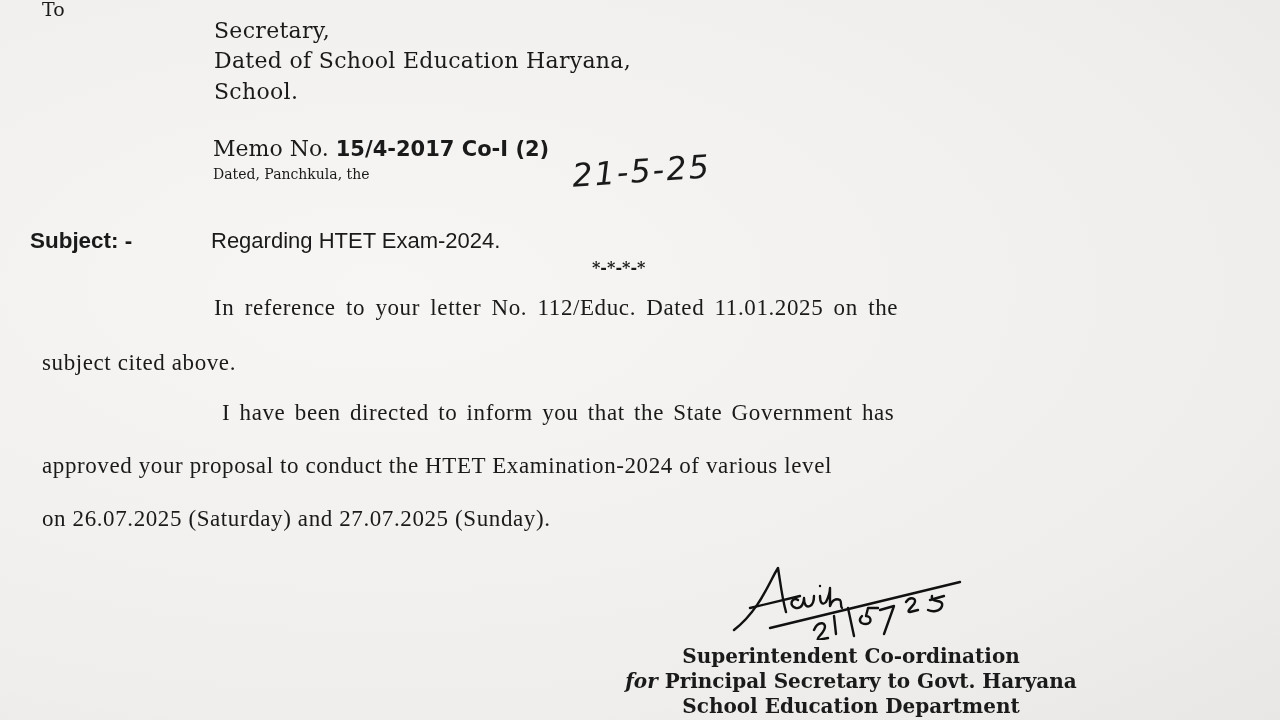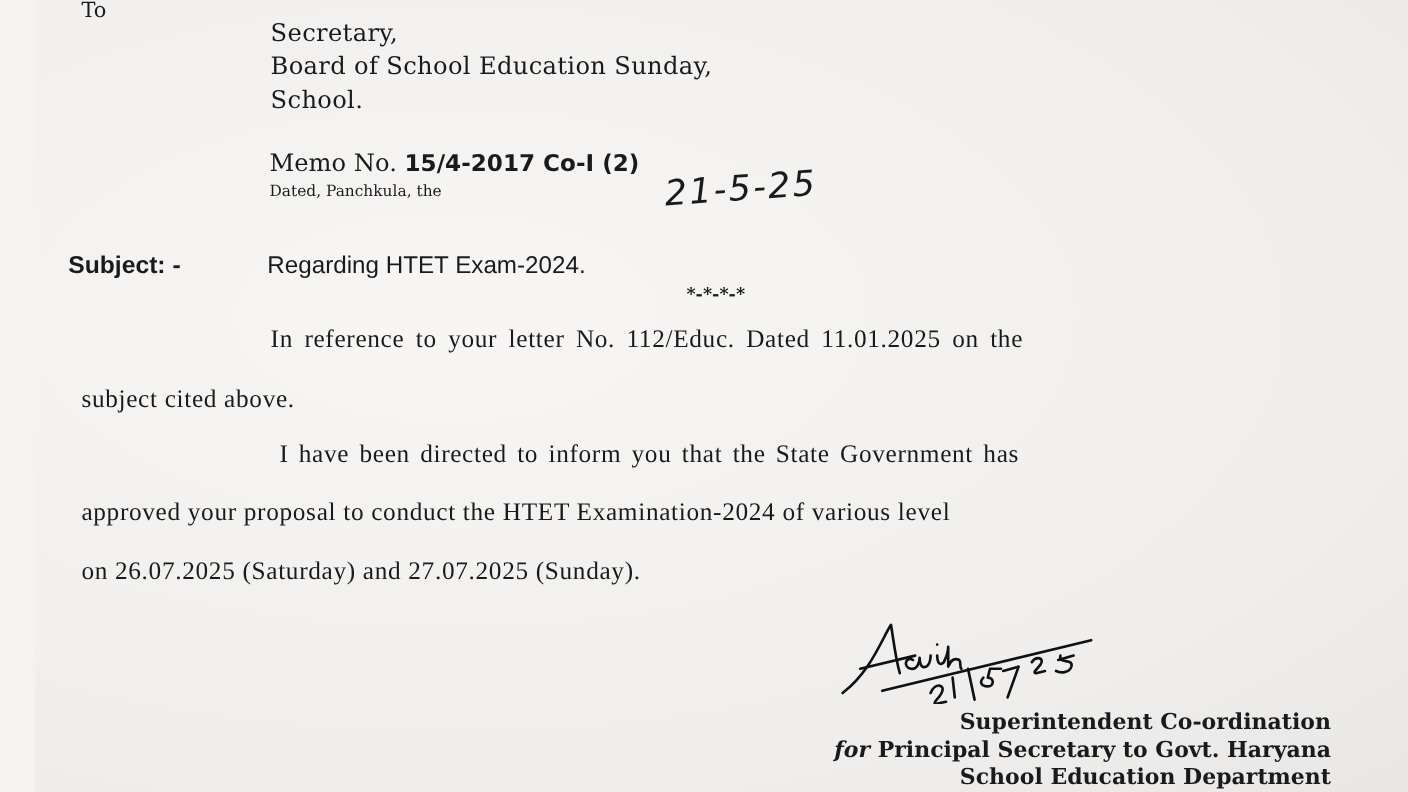--- a/index.html
+++ b/index.html
@@ -6,51 +6,50 @@
   body {
     width:1280px; height:720px; overflow:hidden;
     background:#f4f3f1;
     font-family:"DejaVu Serif", serif;
     color:#1a1a1a;
     position:relative;
   }
   .page {
     position:absolute; inset:0;
     background: radial-gradient(ellipse at 30% 40%, #f7f6f4 0%, #efeeec 70%, #e9e7e5 100%);
-    margin-left: 32px;
   }
   .abs { position:absolute; white-space:nowrap; }
   .to { left:42px; top:-2px; font-size:19px; }
   .addr { left:214px; font-size:22px; letter-spacing:0.3px; }
   .memo { left:213px; top:136px; font-size:22px;text-align:right; }
   .memo b { font-family:"DejaVu Sans", sans-serif; font-weight:bold; font-size:21px; }
   .dated { left:213px; top:166px; font-size:14px; }
   .hand { font-family:"DejaVu Sans", sans-serif; font-style:italic; font-size:32px; letter-spacing:2px; position:absolute; left:572px; top:152px; transform:rotate(-4deg); }
   .subj-label { left:31px; top:228px; font-family:"Liberation Sans", sans-serif; font-weight:bold; font-size:22px; transform:scaleX(1.02); }
   .subj-text { left:211px; top:228px; font-family:"Liberation Sans", sans-serif; font-weight:normal; font-size:22px; }
   .stars { left:592px; top:258px; font-size:16px; font-weight:bold; }
   .para { font-family:"Liberation Serif", serif; font-size:23px; letter-spacing:0.6px; }
   .p1 { left:214px; top:295px; word-spacing:4px; }
   .p2 { left:42px; top:350px; }
   .p3 { left:222px; top:400px; word-spacing:3px; }
   .p4 { left:42px; top:453px; }
   .p5 { left:42px; top:506px; }
   .sig { left:730px; top:550px; }
-  .desig { position:absolute; left:564px; top:644px; width:614px; text-align:right; font-family:"DejaVu Serif", serif; font-weight:bold; font-size:20px; line-height:25px; }
+  .desig { position:absolute; left:544px; top:644px; width:614px; text-align:center; font-family:"DejaVu Serif", serif; font-weight:bold; font-size:20px; line-height:25px; }
   .desig i { font-style:italic; }
 </style>
 </head>
 <body>
 
 <div class="page">
 
   <div class="abs to">To</div>
 
   <div class="abs addr" style="top:18px;">Secretary,</div>
-  <div class="abs addr" style="top:48px;">Board of School Education Sunday,</div>
+  <div class="abs addr" style="top:48px;">Dated of School Education Haryana,</div>
   <div class="abs addr" style="top:79px;">School.</div>
 
   <div class="abs memo">
     <span>Memo No.</span>
     <b>15/4-2017 Co-I (2)</b>
   </div>
   <div class="abs dated">Dated, Panchkula, the</div>
   <div class="hand">21-5-25</div>
 
   <div class="abs subj-label">Subject: -</div>

